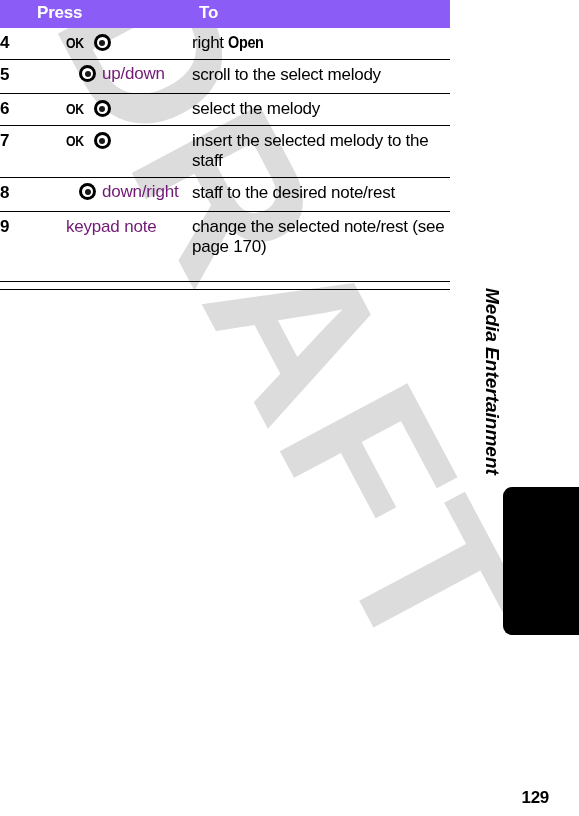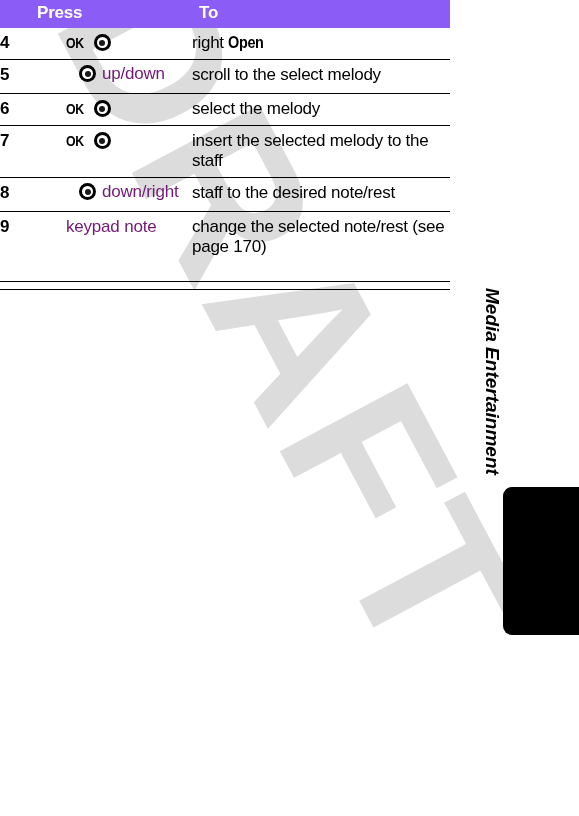--- a/index.html
+++ b/index.html
@@ -306,14 +306,15 @@
   </table>
 
   <div id="table-bottom-rule"></div>
 
   <div id="running-head">
     <div class="rh-text">Media Entertainment</div>
   </div>
 
   <div id="thumb-tab"></div>
 
+  <div id="folio">129</div>
 
 </div>
 
 </body></html>

